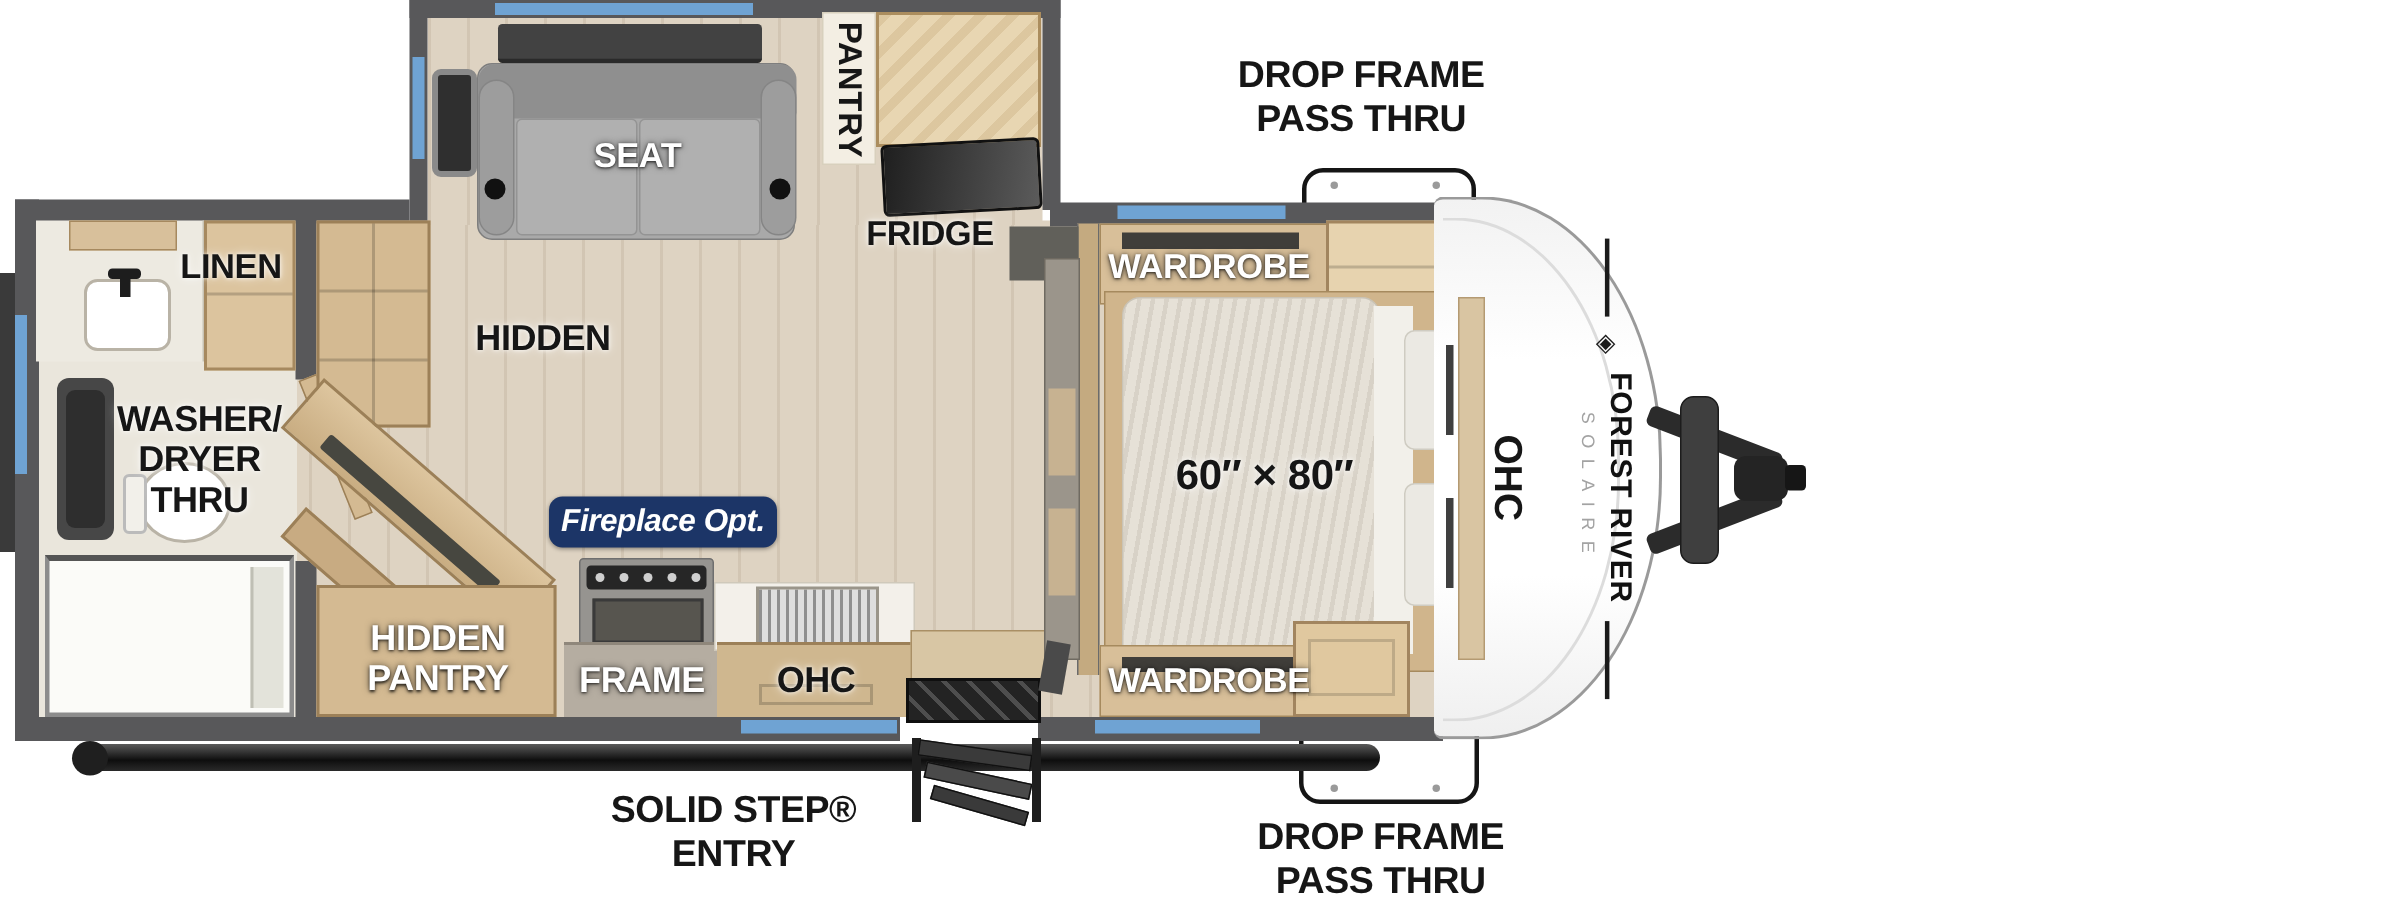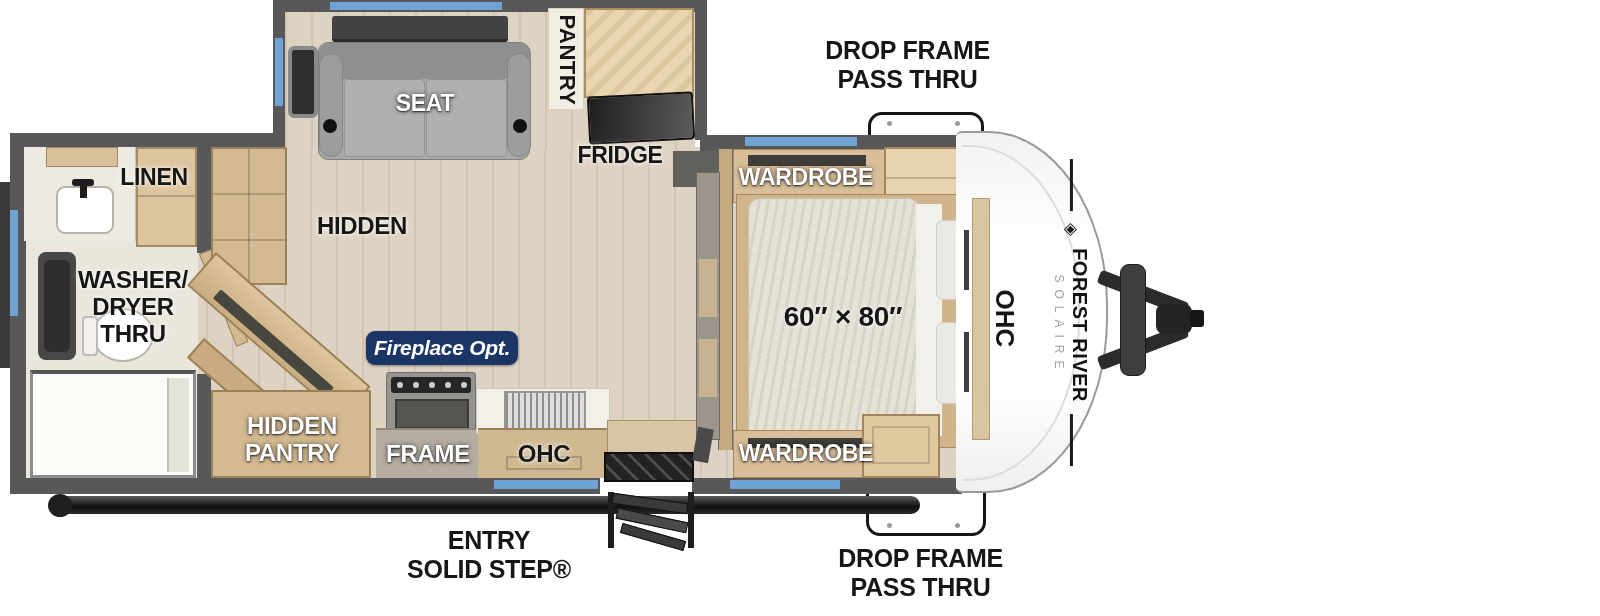--- a/index.html
+++ b/index.html
@@ -226,17 +226,17 @@
 
   <div class="lbl" style="left:815px;top:36px;width:185px;font-size:25px;line-height:1.16;text-shadow:none;">
     <div>DROP FRAME</div>
     <div>PASS THRU</div>
   </div>
   <div class="lbl" style="left:828px;top:544px;width:185px;font-size:25px;line-height:1.16;text-shadow:none;">
     <div>DROP FRAME</div>
     <div>PASS THRU</div>
   </div>
   <div class="lbl" style="left:398px;top:526px;width:182px;font-size:25px;line-height:1.16;text-shadow:none;">
+    <div>SOLID STEP®</div>
     <div>ENTRY</div>
-    <div>SOLID STEP®</div>
   </div>
 
 </div>
 
 </body></html>

